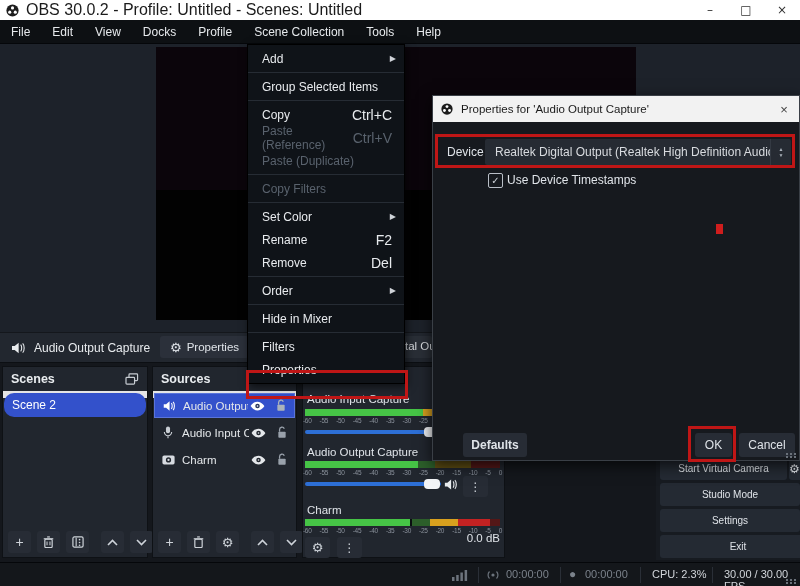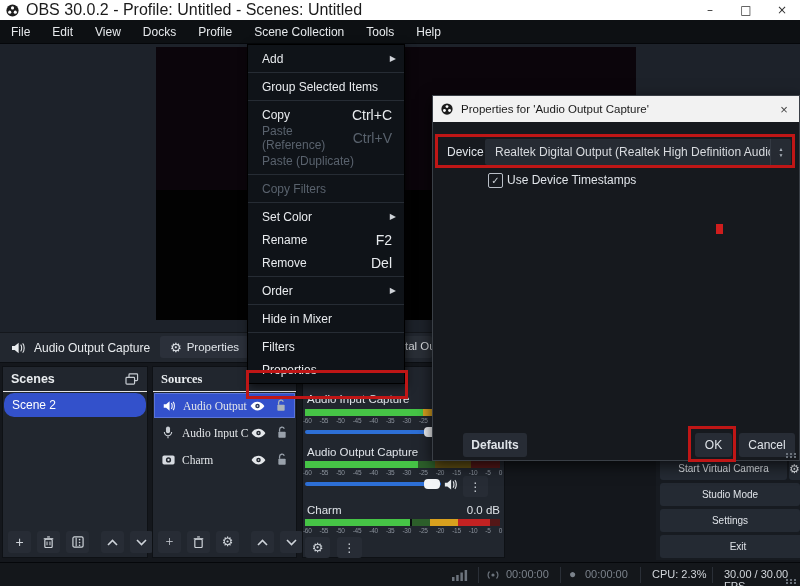--- a/index.html
+++ b/index.html
@@ -32,37 +32,37 @@
   .src-toolbar{left:0;top:333px;width:800px;height:29px;background:#22272f;border-bottom:1px solid #0c0f13;display:flex;align-items:center;}
   .src-toolbar .lbl{font-size:12px;color:#e8ebee;margin-left:8px;}
   .props-btn{position:absolute;left:160px;top:3px;height:22px;padding:0 10px;background:#2b303a;border-radius:3px;
              display:flex;align-items:center;gap:5px;font-size:11.5px;color:#dfe3e8;}
   .mini-combo{position:absolute;left:338px;top:3px;width:94px;height:22px;background:#2a2f37;border-radius:2px;overflow:hidden;}
   .mini-combo span{position:absolute;left:67px;top:4px;font-size:11.5px;color:#d8dbdf;white-space:nowrap;}
 
   
   .dock{background:#21262e;border:1px solid #0e1115;box-sizing:border-box;}
   .dock-header{height:24px;display:flex;align-items:center;justify-content:space-between;
-               font-size:12.5px;font-weight:bold;color:#e9ecef;padding:0 8px;border-bottom:1px solid #e5e5e5;}
+               font-size:12.5px;font-weight:bold;color:#e9ecef;padding:0 8px;border-bottom:7px solid #e5e5e5;}
   .dock-toolbar{position:absolute;left:0;bottom:2px;height:26px;display:flex;align-items:center;gap:6px;padding-left:5px;}
   .tb-btn{width:23px;height:22px;background:#272c35;border-radius:3px;display:flex;align-items:center;justify-content:center;
           color:#ced3d9;font-size:14px;}
   .scene-item{position:absolute;left:1px;right:1px;height:24px;display:flex;align-items:center;padding-left:8px;
               font-size:12px;color:#ffffff;box-sizing:border-box;}
   .scene-item.sel{background:#3351cb;}
   .src-row{position:absolute;left:1px;right:1px;height:25px;display:flex;align-items:center;font-size:11.5px;color:#e4e7ea;box-sizing:border-box;}
   .src-row.sel{background:#3351cb;border:1px solid #5a74da;}
   .src-row .sicon{width:16px;margin-left:6px;display:flex;justify-content:center;}
   .src-row .sname{margin-left:6px;flex:1;white-space:nowrap;overflow:hidden;}
   .src-row .eicon{width:18px;display:flex;justify-content:center;}
   .src-row .licon{width:18px;margin:0 4px 0 6px;display:flex;justify-content:center;}
 
   
   .mx-name{position:absolute;font-size:11.5px;color:#dfe3e8;}
-  .mx-db{position:absolute;font-size:11.5px;color:#dfe3e8;text-align:right;}
+  .mx-db{position:absolute;font-size:11.5px;color:#dfe3e8;text-align:right;margin-top:28px;}
   .meter{position:absolute;width:195px;height:7px;background:#23272e;}
   .meter div{position:absolute;top:0;height:7px;}
   .scale{position:absolute;width:199px;display:flex;justify-content:space-between;font-size:6.5px;color:#8a919b;letter-spacing:-0.3px;}
   .slider-track{position:absolute;width:136px;height:4px;border-radius:2px;background:#2d6fd6;}
   .slider-handle{position:absolute;width:16px;height:10px;border-radius:4px;background:#f2f4f6;}
   .mx-btn{position:absolute;width:25px;height:21px;background:#272c35;border-radius:3px;display:flex;align-items:center;justify-content:center;color:#ced3d9;font-size:12px;}
 
   
   .ctl-btn{position:absolute;left:660px;width:127px;height:23px;background:#242a33;border-radius:3px;
            display:flex;align-items:center;justify-content:center;font-size:10px;color:#dfe3e8;}
@@ -200,21 +200,21 @@
           </svg>
       </div>
       <div class="tb-btn">
         <svg width="11" height="7" viewBox="0 0 11 7">
             <polyline points="1,1 5.5,5.5 10,1" fill="none" stroke="#ced3d9" stroke-width="1.6"></polyline>
           </svg>
       </div>
     </div>
   </div>
 
-  <div class="abs dock" style="left:152px;top:366px;width:145px;height:192px;font-family:Liberation Serif, serif;">
+  <div class="abs dock" style="left:152px;top:366px;width:145px;height:192px;">
     <div class="dock-header">
       <span>Sources</span>
     </div>
 
     <div class="src-row sel" style="top:26px;">
       <span class="sicon">
         <svg width="14" height="12" viewBox="0 0 24 20">
             <path d="M3 7h4l6-5v16l-6-5H3z" fill="#fff"></path>
             <path d="M16 5c2 2 2 8 0 10 M19 3c3 3 3 11 0 14" stroke="#fff" stroke-width="1.8" fill="none"></path>
           </svg>

